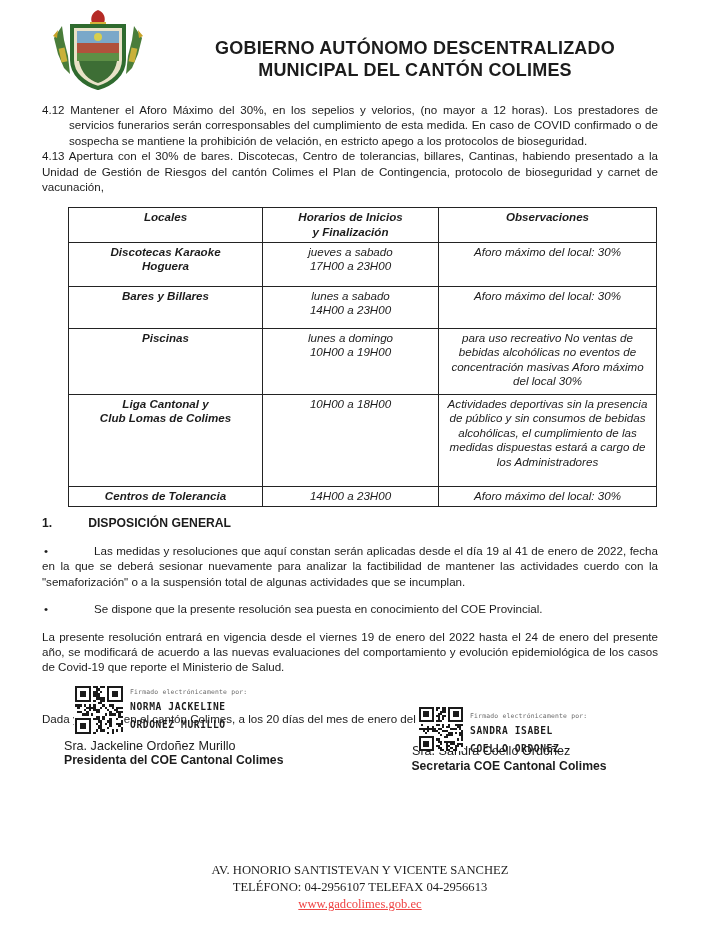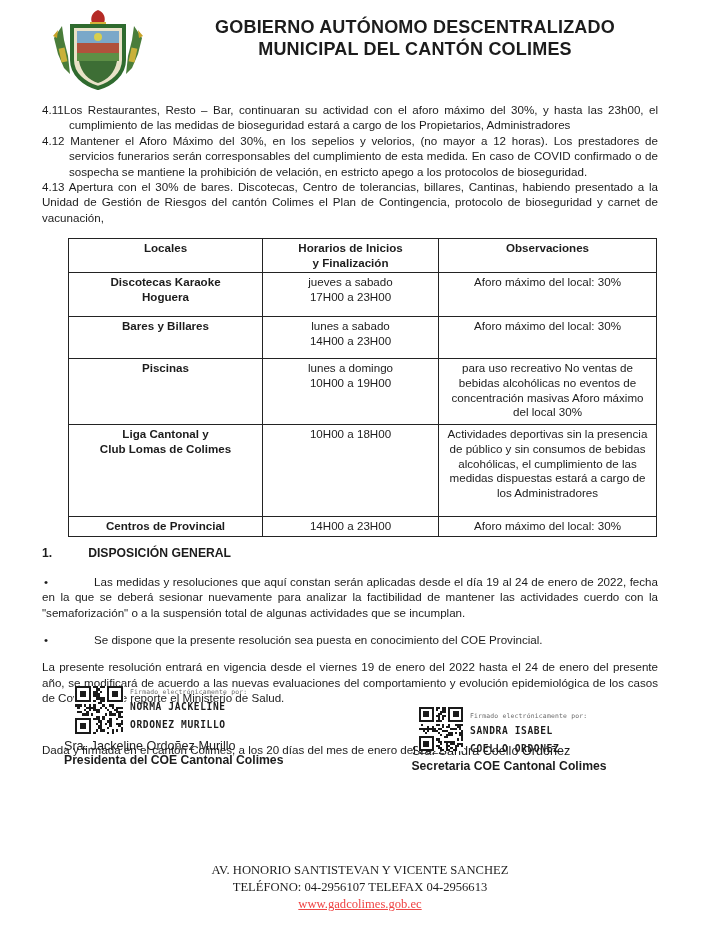--- a/index.html
+++ b/index.html
@@ -8,21 +8,21 @@
     position: relative;
     width: 720px;
     height: 929px;
     background: #ffffff;
     font-family: "Liberation Sans", sans-serif;
     color: #1c1c1c;
     overflow: hidden;
   }
 
   
-  .hdr { position: relative; padding-top: 4px; min-height: 96px; }
+  .hdr { position: relative; padding-top: 25px; min-height: 96px; }
   .logo {
     position: absolute; left: 48px; top: 8px;
     width: 100px; height: 86px;
   }
   .hdr-title {
     margin: 12px 40px 0 150px;
     text-align: center;
     font-weight: bold;
     font-size: 18px;
     line-height: 22px;
@@ -40,20 +40,21 @@
   p.item.no-hang { padding-left: 0; text-indent: 0; }
 
   
   table.sched {
     border-collapse: collapse;
     table-layout: fixed;
     width: 588px;
     margin: 13px 0 0 26px;
     font-size: 11.6px;
     line-height: 14.6px;
+    font-style: italic;
   }
   table.sched th, table.sched td {
     border: 1.6px solid #232323;
     padding: 2px 7px;
     vertical-align: top;
     text-align: center;
   }
   table.sched th { text-align: center; font-weight: bold; height: 34px; }
   .col-local { width: 194px; }
   .col-hor   { width: 176px; }
@@ -140,21 +141,20 @@
       </svg>
     </div>
     <div class="hdr-title">
       <div>GOBIERNO AUTÓNOMO DESCENTRALIZADO</div>
       <div>MUNICIPAL DEL CANTÓN COLIMES</div>
     </div>
   </div>
 
   <div class="content">
 
-    <p class="item"><span>4.11</span><span>Los Restaurantes, Resto – Bar, continuaran su actividad con el aforo máximo del 30%, y hasta las 23h00, el cumplimiento de las medidas de bioseguridad estará a cargo de los Propietarios, Administradores</span></p>
 
     <p class="item"><span>4.12 </span><span>Mantener el Aforo Máximo del 30%, en los sepelios y velorios, (no mayor a 12 horas). Los prestadores de servicios funerarios serán corresponsables del cumplimiento de esta medida. En caso de COVID confirmado o de sospecha se mantiene la prohibición de velación, en estricto apego a los protocolos de bioseguridad.</span></p>
 
     <p class="item no-hang"><span>4.13 </span><span>Apertura con el 30% de bares. Discotecas, Centro de tolerancias, billares, Cantinas, habiendo presentado a la Unidad de Gestión de Riesgos del cantón Colimes el Plan de Contingencia, protocolo de bioseguridad y carnet de vacunación,</span></p>
 
     <table class="sched">
       <colgroup>
           <col class="col-local">
           <col class="col-hor">
           <col class="col-obs">
@@ -185,34 +185,34 @@
 10H00 a 19H00</td>
         <td>para uso recreativo No ventas de bebidas alcohólicas no eventos de concentración masivas Aforo máximo del local 30%</td>
       </tr>
       <tr class="r3">
         <td class="local">Liga Cantonal y
 Club Lomas de Colimes</td>
         <td class="hor pad-t">10H00 a 18H00</td>
         <td>Actividades deportivas sin la presencia de público y sin consumos de bebidas alcohólicas, el cumplimiento de las medidas dispuestas estará a cargo de los Administradores</td>
       </tr>
       <tr class="r4">
-        <td class="local">Centros de Provincial</td>
+        <td class="local">Centros de Tolerancia</td>
         <td class="hor">14H00 a 23H00</td>
         <td class="obs-c">Aforo máximo del local: 30%</td>
       </tr>
     </tbody>
       </table>
 
     <div class="disp-heading">
       <span class="num">1.</span><span>DISPOSICIÓN GENERAL</span>
     </div>
 
     <div class="bullet">
       <span class="marker">•</span>
-      <span class="btxt">Las medidas y resoluciones que aquí constan serán aplicadas desde el día 19 al 24 de enero de 2022, fecha en la que se deberá sesionar nuevamente para analizar la factibilidad de mantener las actividades cuerdo con la "semaforización" o a la suspensión total de algunas actividades que se incumplan.</span>
+      <span class="btxt">Las medidas y resoluciones que aquí constan serán aplicadas desde el día 19 al 41 de enero de 2022, fecha en la que se deberá sesionar nuevamente para analizar la factibilidad de mantener las actividades cuerdo con la "semaforización" o a la suspensión total de algunas actividades que se incumplan.</span>
     </div>
 
     <div class="bullet">
       <span class="marker">•</span>
       <span class="btxt">Se dispone que la presente resolución sea puesta en conocimiento del COE Provincial.</span>
     </div>
 
     <p class="closing" style="margin:12px 0 0 0;">La presente resolución entrará en vigencia desde el viernes 19 de enero del 2022 hasta el 24  de enero del presente año, se modificará de acuerdo a las nuevas evaluaciones del comportamiento y evolución epidemiológica de los casos de Covid-19 que reporte el Ministerio de Salud.</p>
 
     <p class="dada" style="margin-bottom:0;">Dada y firmada en el cantón Colimes, a los 20 días del mes de enero del 2022</p>

